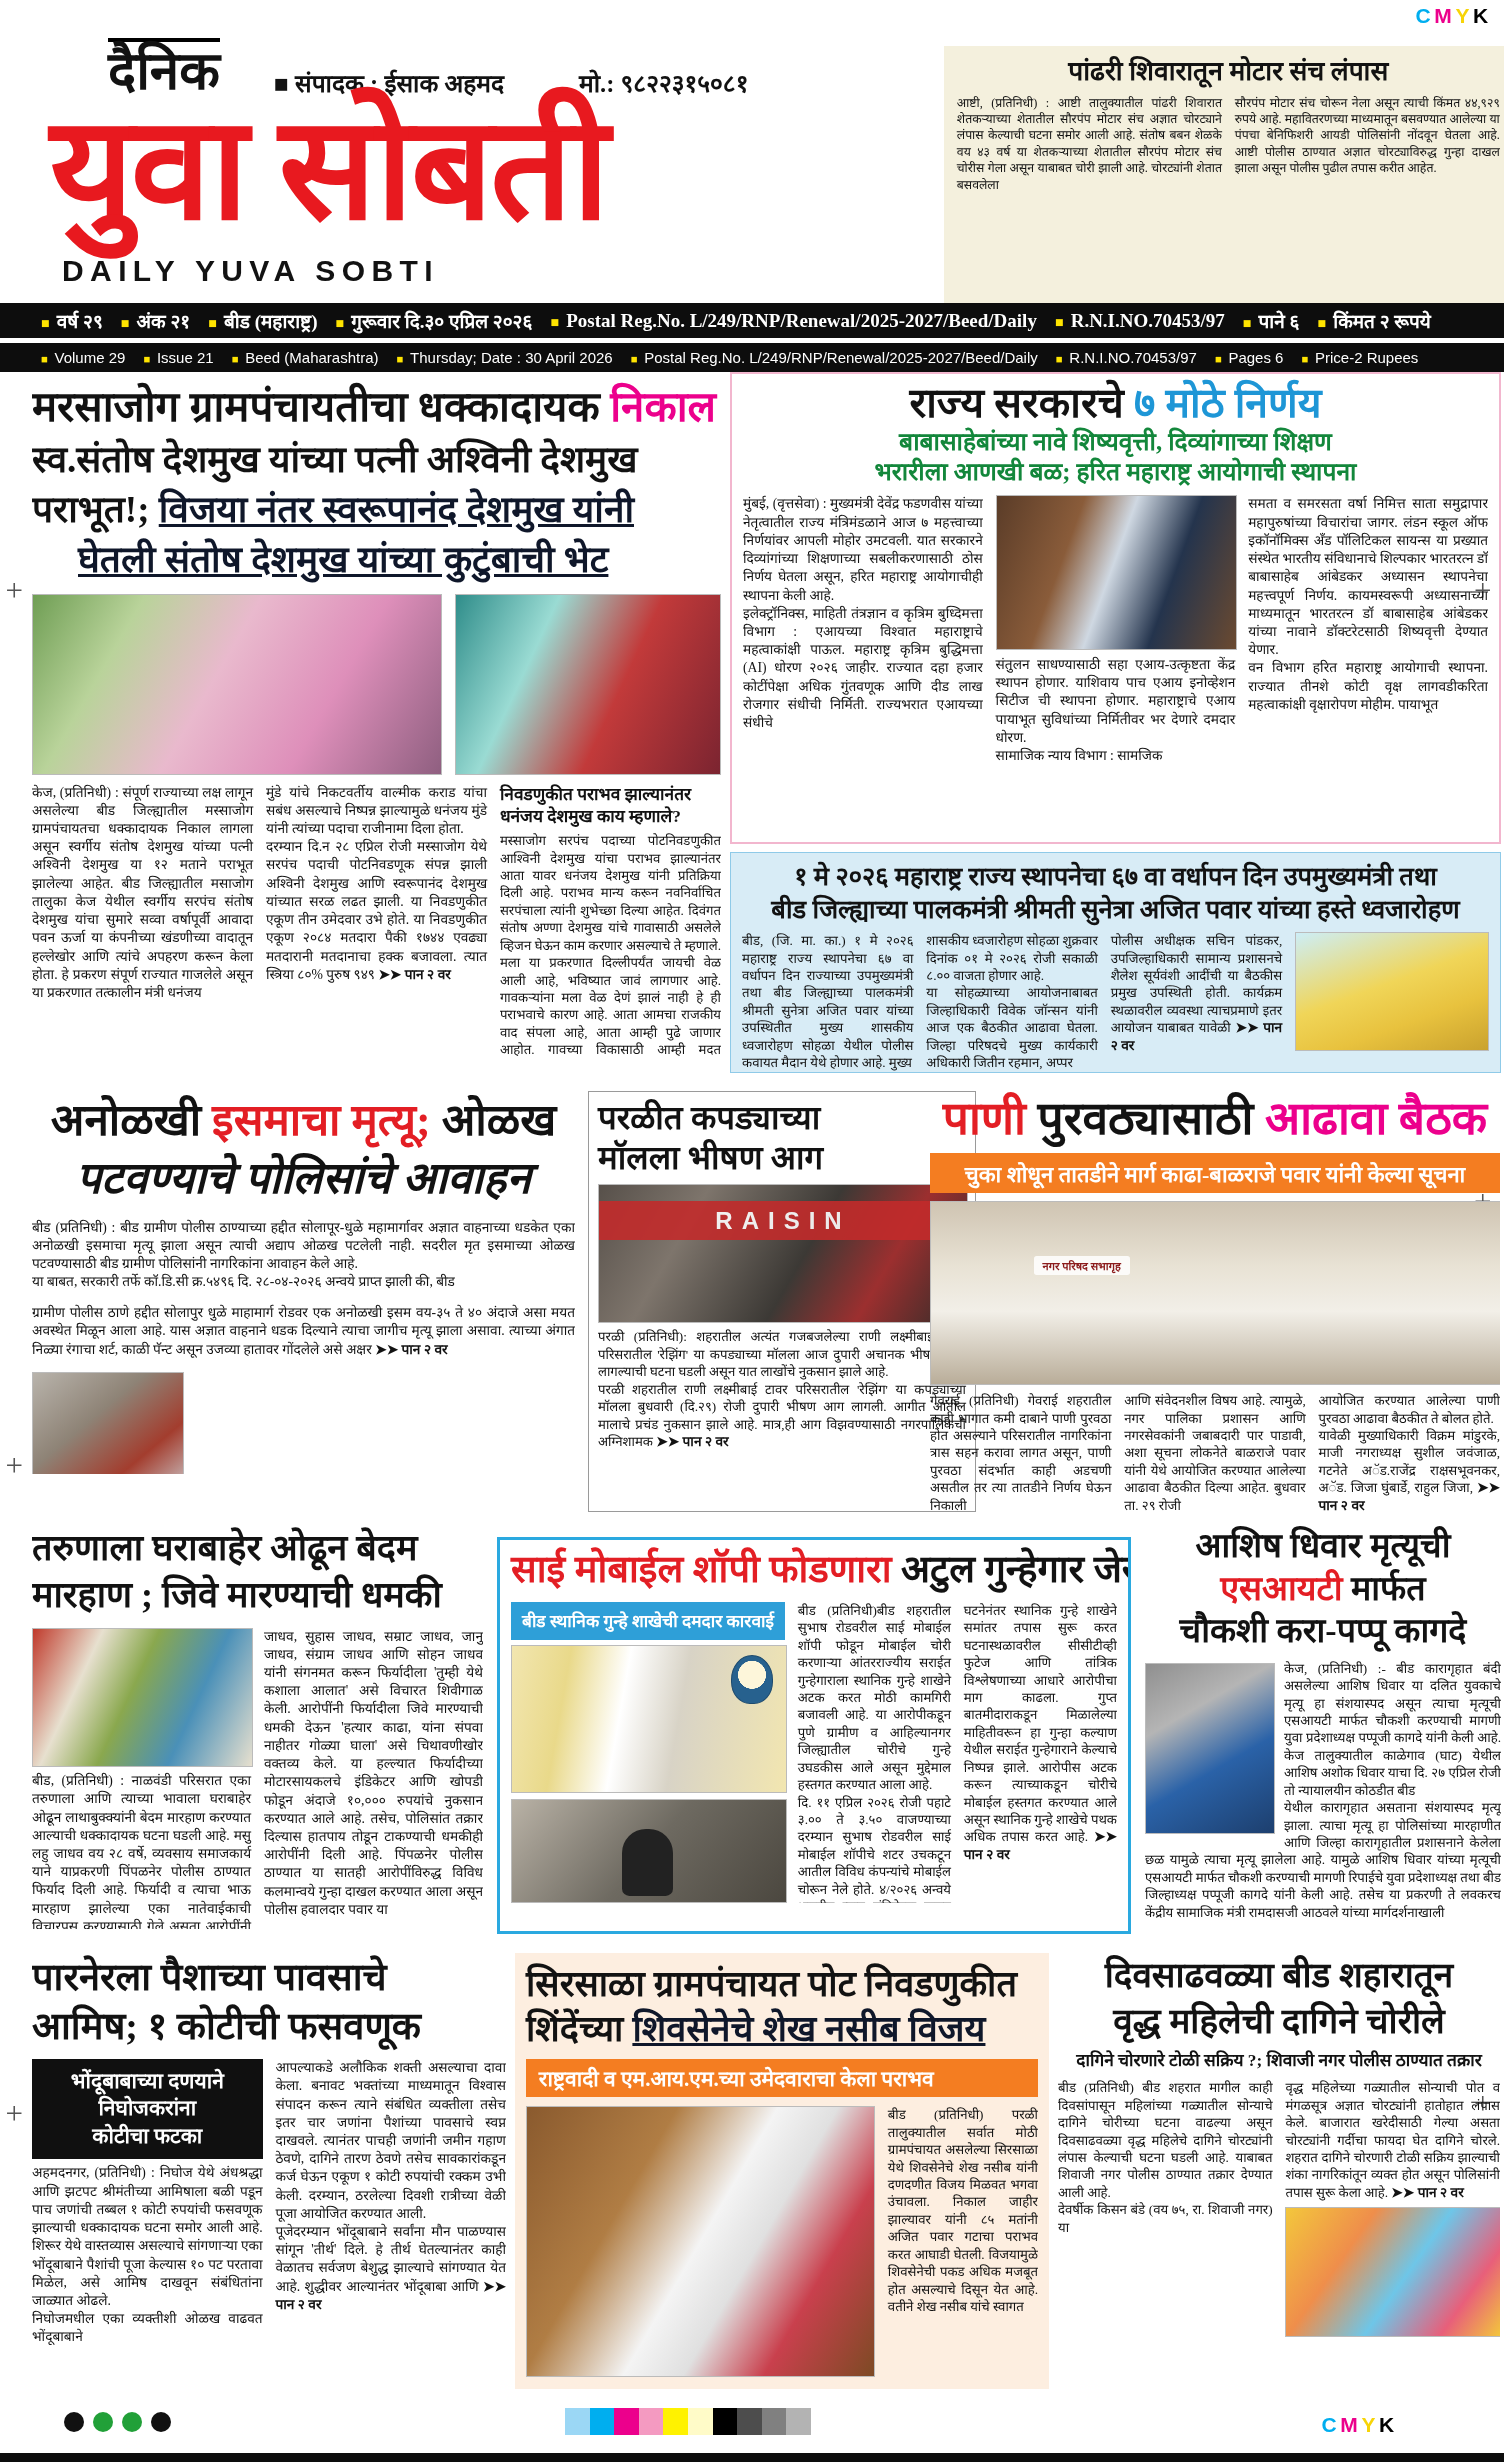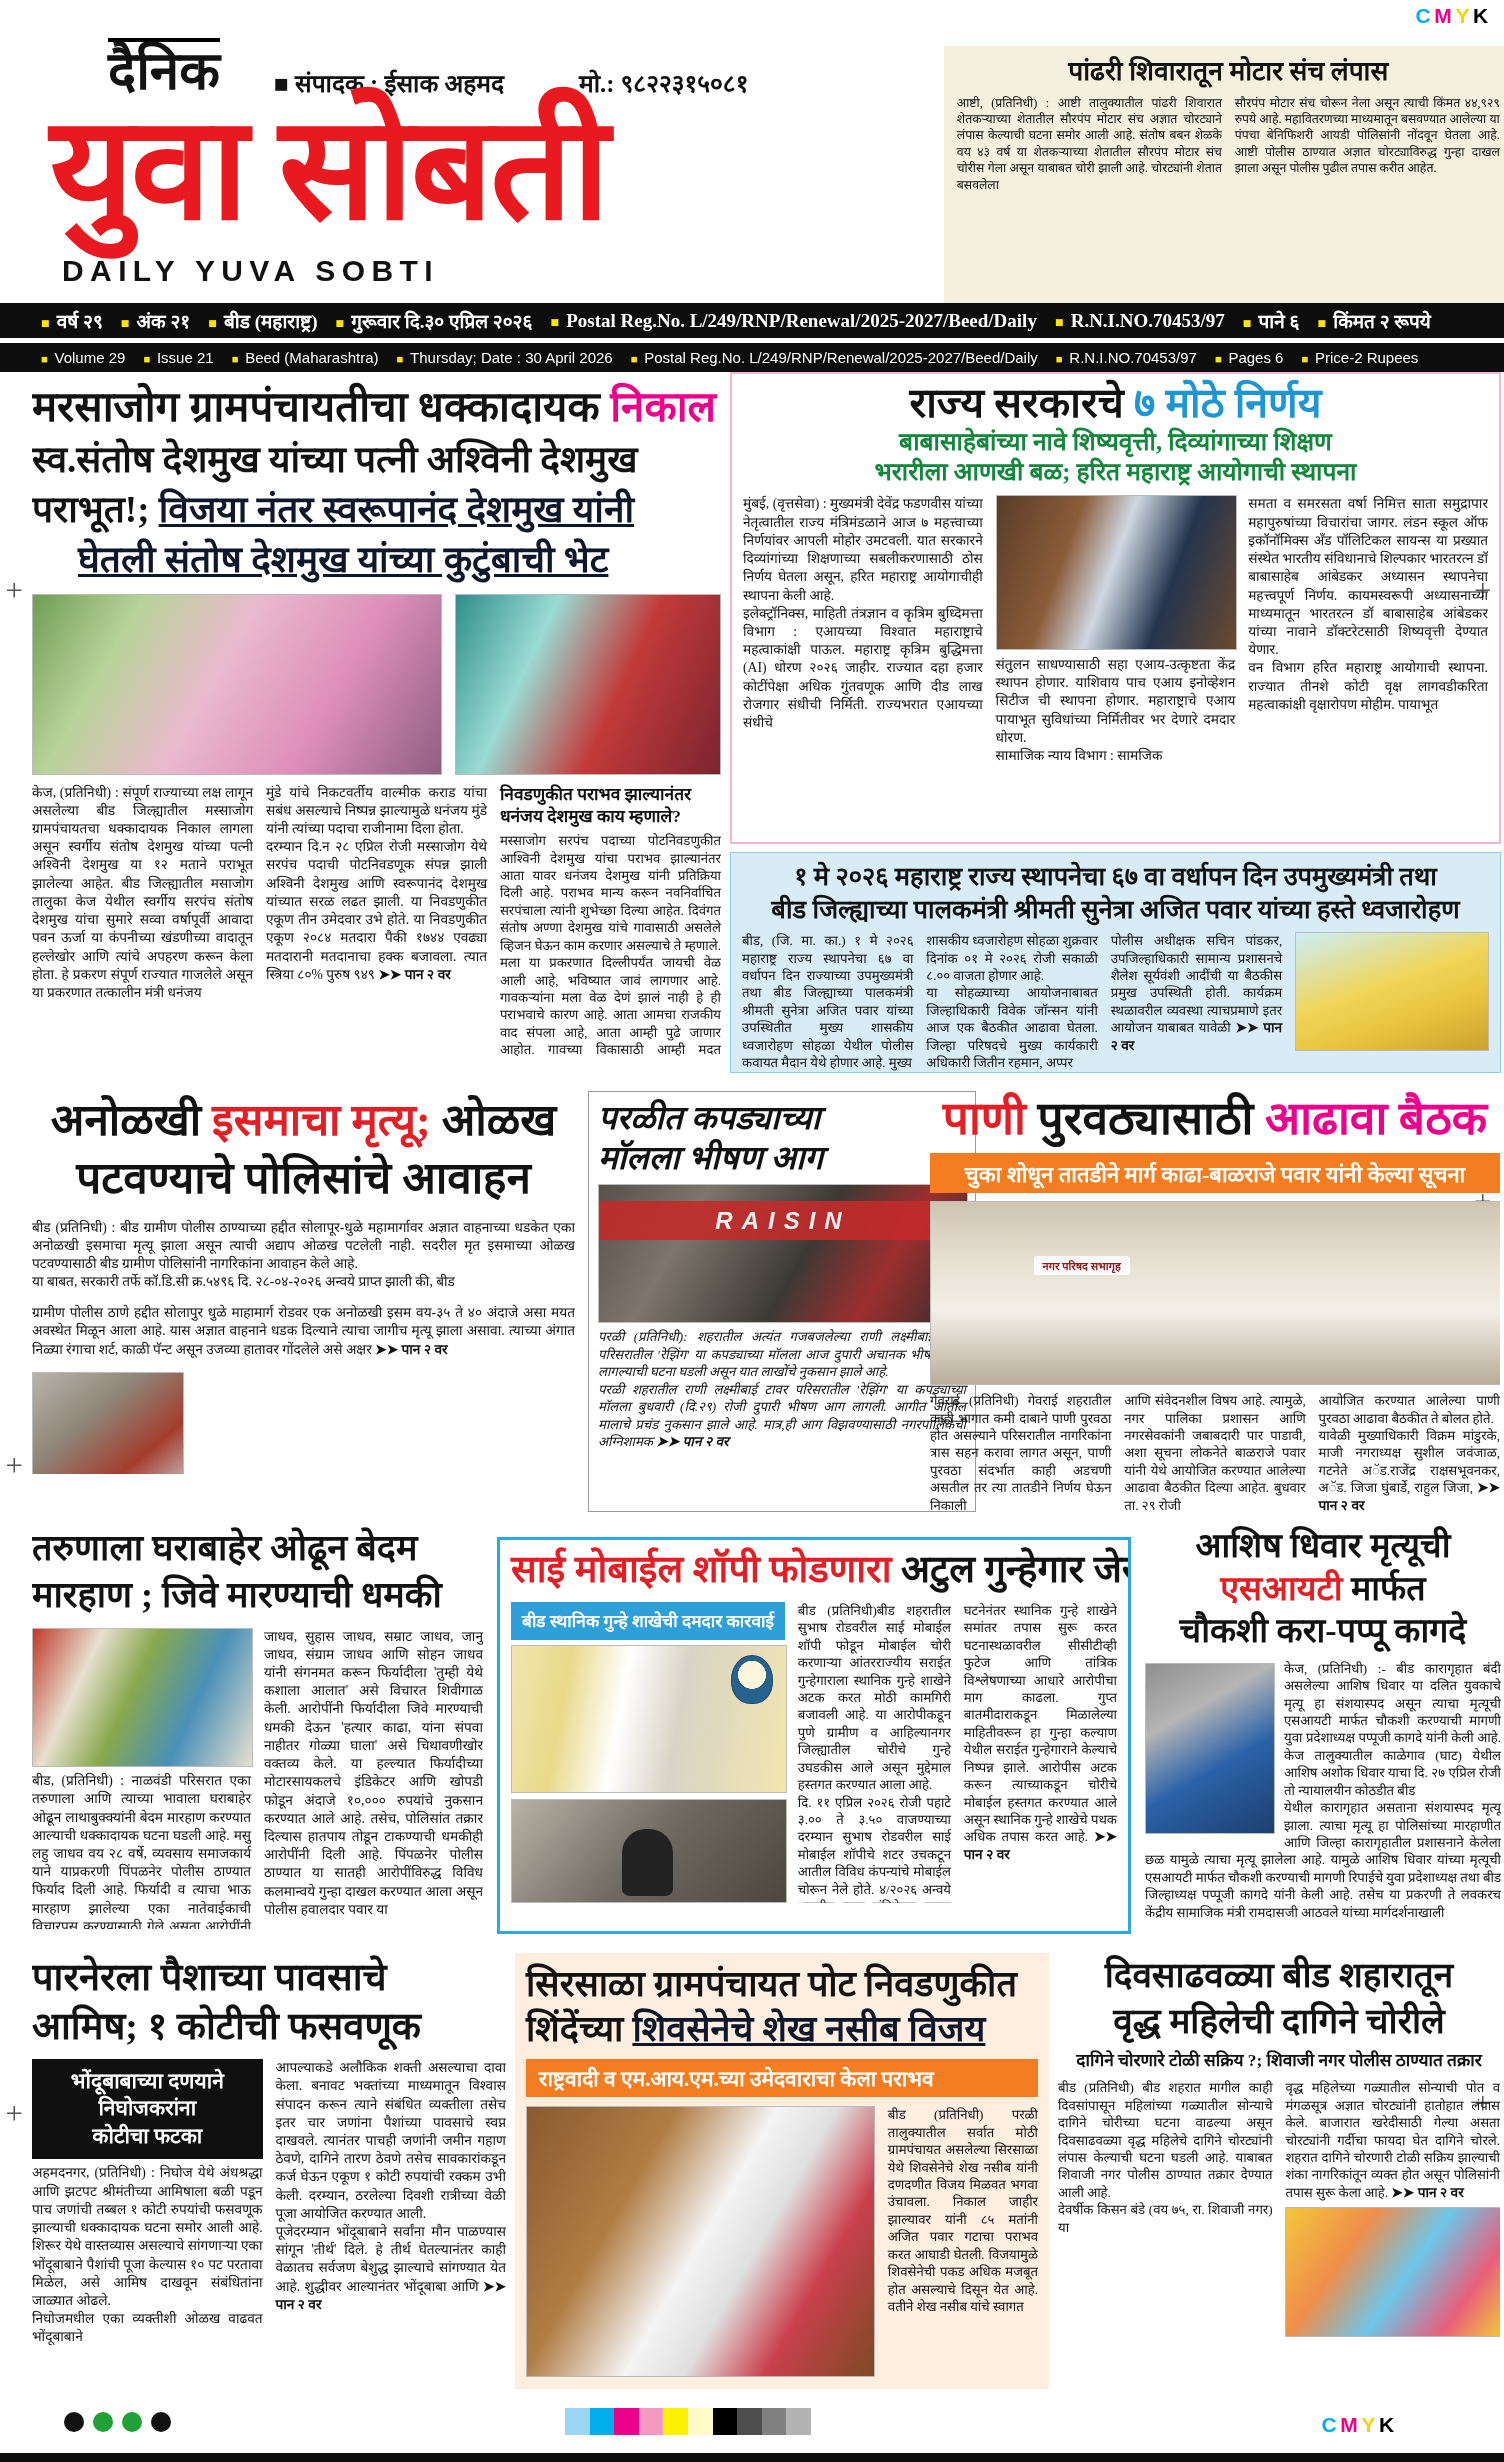--- a/index.html
+++ b/index.html
@@ -168,33 +168,33 @@
         <span class="more">➤➤ पान २ वर</span>
       </div>
       <div class="photo" style="width:192px;height:117px;flex:none;background:linear-gradient(160deg,#cdeef7 0%,#f0d558 45%,#e8c23e 70%,#caa22e 100%);"></div>
     </div>
   </div>
 
   <div class="abs" style="left:32px;top:1091px;width:543px;height:421px;overflow:hidden;">
     <div class="ctr b" style="font-size:44px;line-height:1.35;">
       <span>अनोळखी </span><span class="red">इसमाचा मृत्यू;</span><span> ओळख</span>
     </div>
-    <div class="ctr b" style="font-size:44px;line-height:1.3;">पटवण्याचे पोलिसांचे आवाहन</div>
+    <div class="ctr b" style="font-size:44px;line-height:1.3;font-style:italic;">पटवण्याचे पोलिसांचे आवाहन</div>
     <div class="row" style="margin-top:11px;height:255px;overflow:hidden;flex-direction:column;">
       <div class="col body15 just pre">बीड (प्रतिनिधी) : बीड ग्रामीण पोलीस ठाण्याच्या हद्दीत सोलापूर-धुळे महामार्गावर अज्ञात वाहनाच्या धडकेत एका अनोळखी इसमाचा मृत्यू झाला असून त्याची अद्याप ओळख पटलेली नाही. सदरील मृत इसमाच्या ओळख पटवण्यासाठी बीड ग्रामीण पोलिसांनी नागरिकांना आवाहन केले आहे.
 या बाबत, सरकारी तर्फे कॉ.डि.सी क्र.५४९६ दि. २८-०४-२०२६ अन्वये प्राप्त झाली की, बीड</div>
       <div class="col body15 just">
         <span class="pre">ग्रामीण पोलीस ठाणे हद्दीत सोलापुर धुळे माहामार्ग रोडवर एक अनोळखी इसम वय-३५ ते ४० अंदाजे असा मयत अवस्थेत मिळून आला आहे. यास अज्ञात वाहनाने धडक दिल्याने त्याचा जागीच मृत्यू झाला असावा. त्याच्या अंगात निळ्या रंगाचा शर्ट, काळी पॅन्ट असून उजव्या हातावर गोंदलेले असे अक्षर</span>
         <span class="more">➤➤ पान २ वर</span>
       </div>
       <div class="photo" style="width:150px;height:192px;flex:none;background:linear-gradient(140deg,#b9b4ac 0%,#8e8376 30%,#a33d2e 55%,#cfd4d8 80%,#7d7a74 100%);"></div>
     </div>
   </div>
 
-  <div class="abs" style="left:588px;top:1091px;width:388px;height:421px;border:1.8px solid #9a9a9a;padding:7.3px 9px;box-sizing:border-box;overflow:hidden;font-style:italic;">
+  <div class="abs" style="left:588px;top:1091px;width:388px;height:421px;border:1.8px solid #9a9a9a;padding:7.3px 9px;box-sizing:border-box;overflow:hidden;">
     <div class="b" style="font-size:33px;line-height:1.2;">परळीत कपड्याच्या</div>
     <div class="b" style="font-size:33px;line-height:1.2;">मॉलला भीषण आग</div>
     <div class="photo" style="width:100%;height:137px;margin-top:5.5px;background:linear-gradient(120deg,#57504a 0%,#7e756c 25%,#3c3935 55%,#9c2f2f 75%,#2e2c29 100%);">
       <div class="band">RAISIN</div>
     </div>
     <div class="body14 just pre" style="margin-top:5.5px;">परळी (प्रतिनिधी): शहरातील अत्यंत गजबजलेल्या राणी लक्ष्मीबाई टावर परिसरातील 'रेझिंग' या कपड्याच्या मॉलला आज दुपारी अचानक भीषण आग लागल्याची घटना घडली असून यात लाखोंचे नुकसान झाले आहे.</div>
     <div class="body14 just">
       <span class="pre">परळी शहरातील राणी लक्ष्मीबाई टावर परिसरातील 'रेझिंग' या कपड्याच्या मॉलला बुधवारी (दि.२९) रोजी दुपारी भीषण आग लागली. आगीत आतील मालाचे प्रचंड नुकसान झाले आहे. मात्र,ही आग विझवण्यासाठी नगरपालिकेची अग्निशामक</span>
       <span class="more">➤➤ पान २ वर</span>
     </div>

